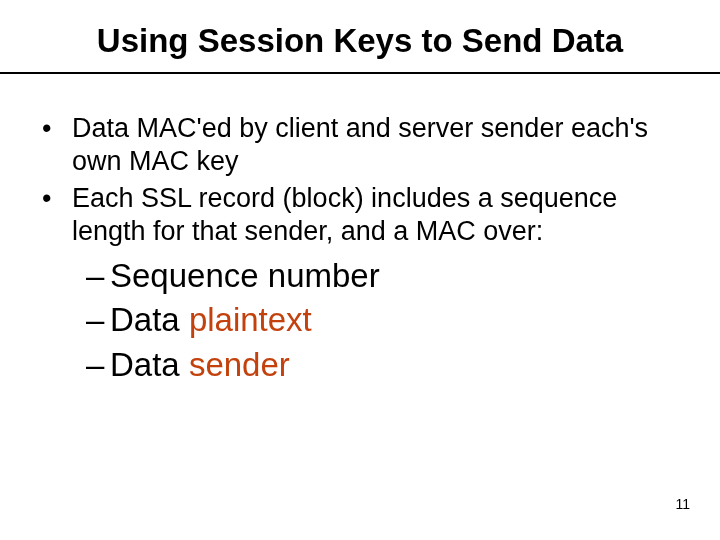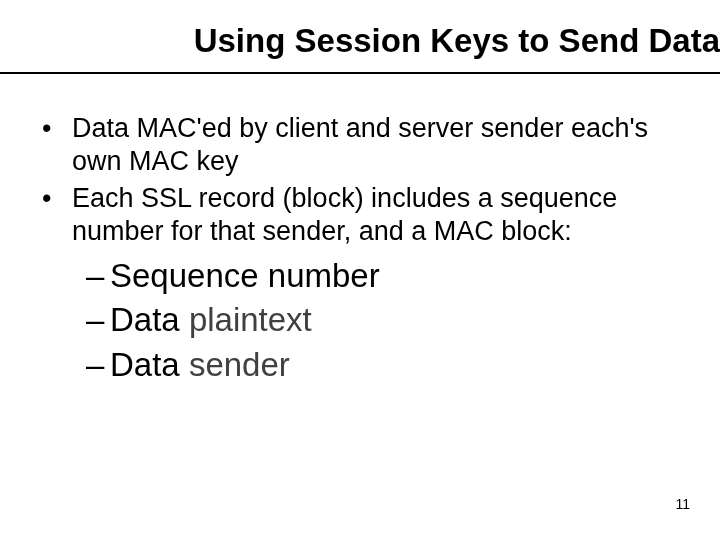--- a/index.html
+++ b/index.html
@@ -16,21 +16,21 @@
     position: relative;
     width: 720px;
     height: 540px;
     box-sizing: border-box;
   }
   .title {
     position: absolute;
     top: 22px;
     left: 0;
     width: 720px;
-    text-align: right;
+    text-align: center;
     font-size: 33px;
     font-weight: bold;
     line-height: 1.15;
     border-bottom: 2px solid #000;
     padding-bottom: 12px;
     box-sizing: border-box;
   }
   .body {
     position: absolute;
     top: 112px;
@@ -68,21 +68,21 @@
     padding-left: 24px;
     margin-left: 14px;
   }
   ul.level2 > li::before {
     content: "–";
     position: absolute;
     left: 0;
     top: 0;
   }
   .accent {
-    color: #404040;
+    color: #c2410c;
     margin-top: 11px;
   }
   .pagenum {
     position: absolute;
     right: 30px;
     bottom: 28px;
     font-size: 14px;
     font-family: Arial, sans-serif;
   }
 </style>
@@ -90,21 +90,21 @@
 <body>
 
 <div class="slide">
 
   <div class="title">Using Session Keys to Send Data</div>
 
   <div class="body">
     <ul class="level1">
       <li>Data MAC'ed by client and server sender each's own MAC key</li>
       <li>
-        <span>Each SSL record (block) includes a sequence number for that sender, and a MAC block:</span>
+        <span>Each SSL record (block) includes a sequence length for that sender, and a MAC over:</span>
         <ul class="level2">
           <li>Sequence number</li>
           <li><span>Data </span><span class="accent">plaintext</span></li>
           <li><span>Data </span><span class="accent">sender</span></li>
         </ul>
       </li>
     </ul>
   </div>
 
   <div class="pagenum">11</div>

